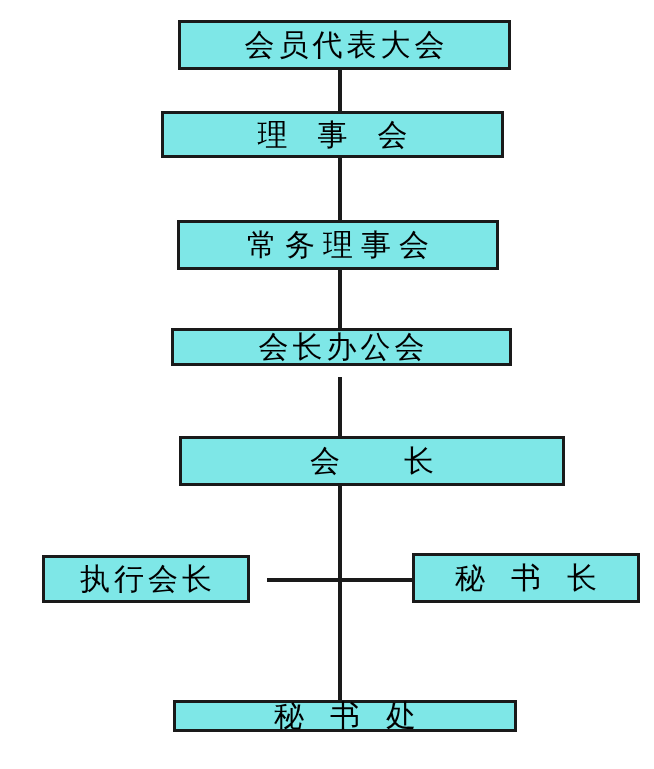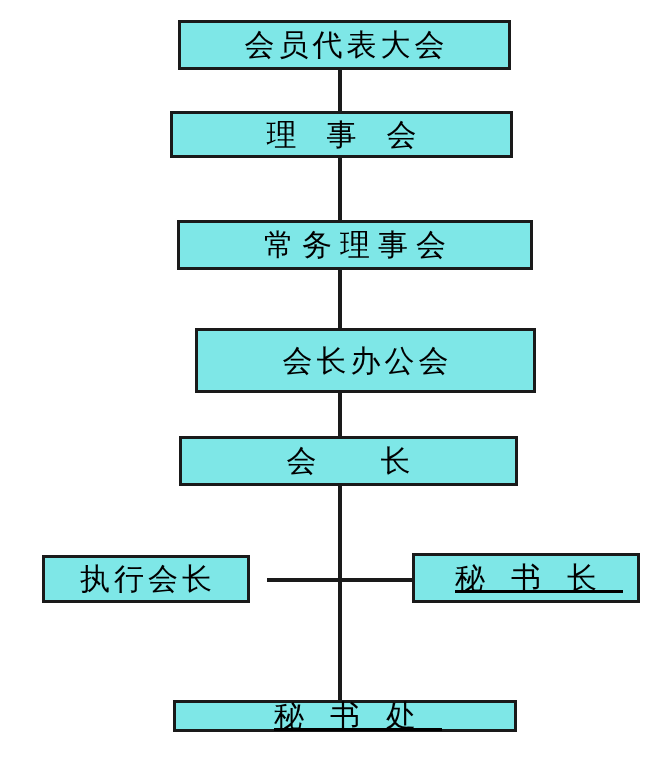--- a/index.html
+++ b/index.html
@@ -34,36 +34,36 @@
   }
   .node-label {
     color: var(--text);
     font-size: 30px;
     line-height: 1;
     white-space: nowrap;
   }
   
   .ls4  { letter-spacing: 4px;  padding-left: 4px;  }
   .ls8  { letter-spacing: 8px;  padding-left: 8px;  }
-  .ls26 { letter-spacing: 26px; padding-left: 26px; text-decoration: underline; }
+  .ls26 { letter-spacing: 26px; padding-left: 26px; }
   .ls30 { letter-spacing: 30px; padding-left: 30px; }
   .ls64 { letter-spacing: 64px; padding-left: 64px; }
 
   .vline, .hline {
     position: absolute;
     background: var(--line);
     z-index: 1;
   }
   .vline { left: 338px; width: 4px; }
 
   #n0 { left: 178px; top: 20px;  width: 333px; height: 50px; }
-  #n1 { left: 170px; top: 111px; width: 343px; height: 47px; }
-  #n2 { left: 177px; top: 220px; width: 356px; height: 50px; }
-  #n3 { left: 195px; top: 328px; width: 341px; height: 65px; }
-  #n4 { left: 179px; top: 436px; width: 339px; height: 50px; }
+  #n1 { left: 161px; top: 111px; width: 343px; height: 47px; }
+  #n2 { left: 177px; top: 220px; width: 322px; height: 50px; }
+  #n3 { left: 171px; top: 328px; width: 341px; height: 38px; }
+  #n4 { left: 179px; top: 436px; width: 386px; height: 50px; }
   #n5 { left: 42px;  top: 555px; width: 208px; height: 48px; }
   #n6 { left: 412px; top: 553px; width: 228px; height: 50px; }
   #n7 { left: 173px; top: 700px; width: 344px; height: 32px; }
 
   #c0 { top: 70px;  height: 42px; }
   #c1 { top: 158px; height: 62px; }
   #c2 { top: 270px; height: 58px; }
   #c3 { top: 377px; height: 59px; }
   #c4 { top: 486px; height: 214px; }
   #c5 { left: 267px; top: 578px; width: 145px; height: 4px; }

